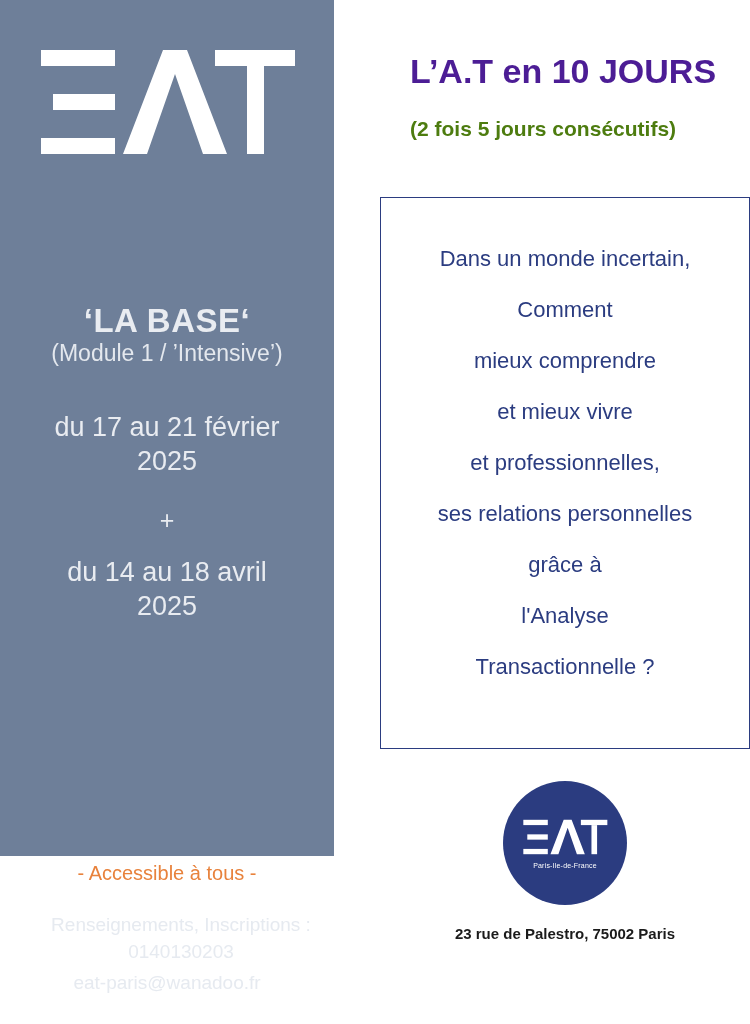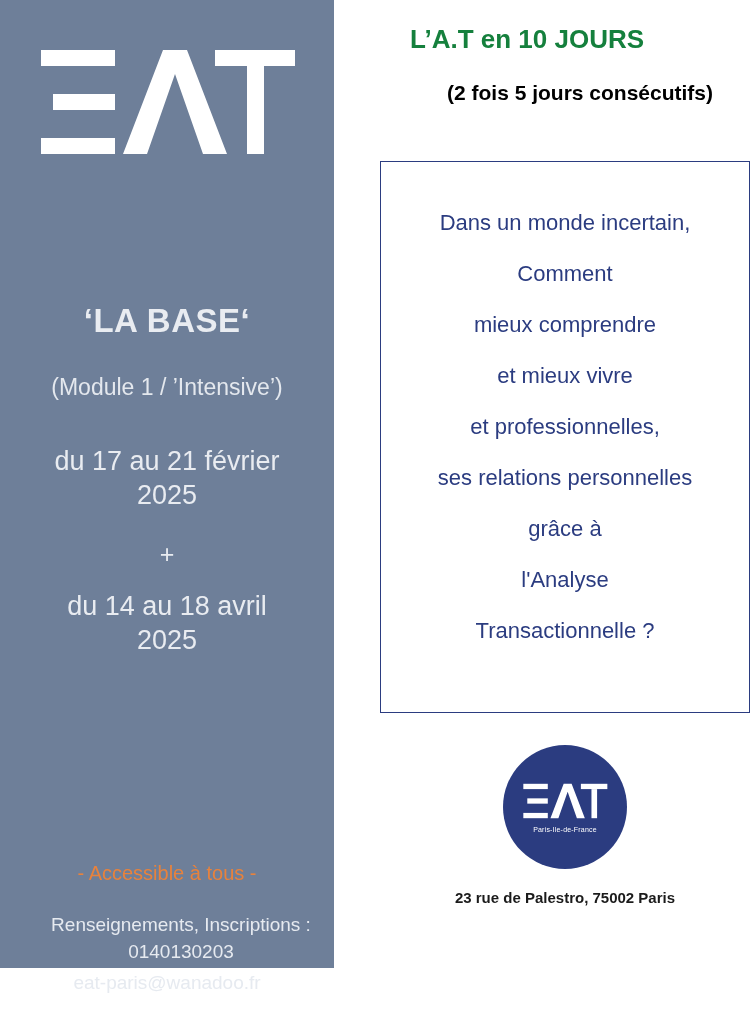--- a/index.html
+++ b/index.html
@@ -14,21 +14,21 @@
     position: relative;
     width: 750px;
     height: 1024px;
     background: #ffffff;
     display: flex;
   }
 
   
   .left-panel {
     width: 334px;
-    height: 968px;
+    height: 856px;
     background: #6e7f99;
     position: relative;
     flex: 0 0 334px;
     color: #ffffff;
     text-align: center;
   }
 
   .logo-wrap {
     margin-top: 32px;
     height: 140px;
@@ -39,21 +39,20 @@
   .logo-svg { display: block; }
 
   .module-title {
     margin-top: 130px;
     font-size: 33px;
     font-weight: bold;
     letter-spacing: 0.5px;
     color: #e9ecf1;
   }
   .module-sub {
-    margin-top: 34px;
     font-size: 23px;
     color: #e4e8ee;
     font-weight: 400;
   }
 
   .dates {
     margin-top: 44px;
     font-size: 27px;
     line-height: 1.25;
     color: #e9ecf1;
@@ -94,33 +93,32 @@
   
   .right-panel {
     position: relative;
     flex: 1 1 auto;
     height: 1024px;
     background: #ffffff;
     padding: 0 28px;
   }
 
   .headline {
-    margin-top: 24px;
-    font-size: 26px;
-    color: #15803d;
+    margin-top: 52px;
+    font-size: 34px;
+    color: #4c1d95;
     font-weight: bold;
     padding-left: 48px;
   }
   .subheadline {
     margin-top: 26px;
     font-size: 21px;
-    color: #000000;
+    color: #4d7c0f;
     font-weight: bold;
     padding-left: 48px;
-    text-align: center;
   }
 
   .quote-box {
     margin-top: 56px;
     margin-left: 18px;
     width: 370px;
     height: 552px;
     border: 1px solid #2b3c80;
     display: flex;
     flex-direction: column;

